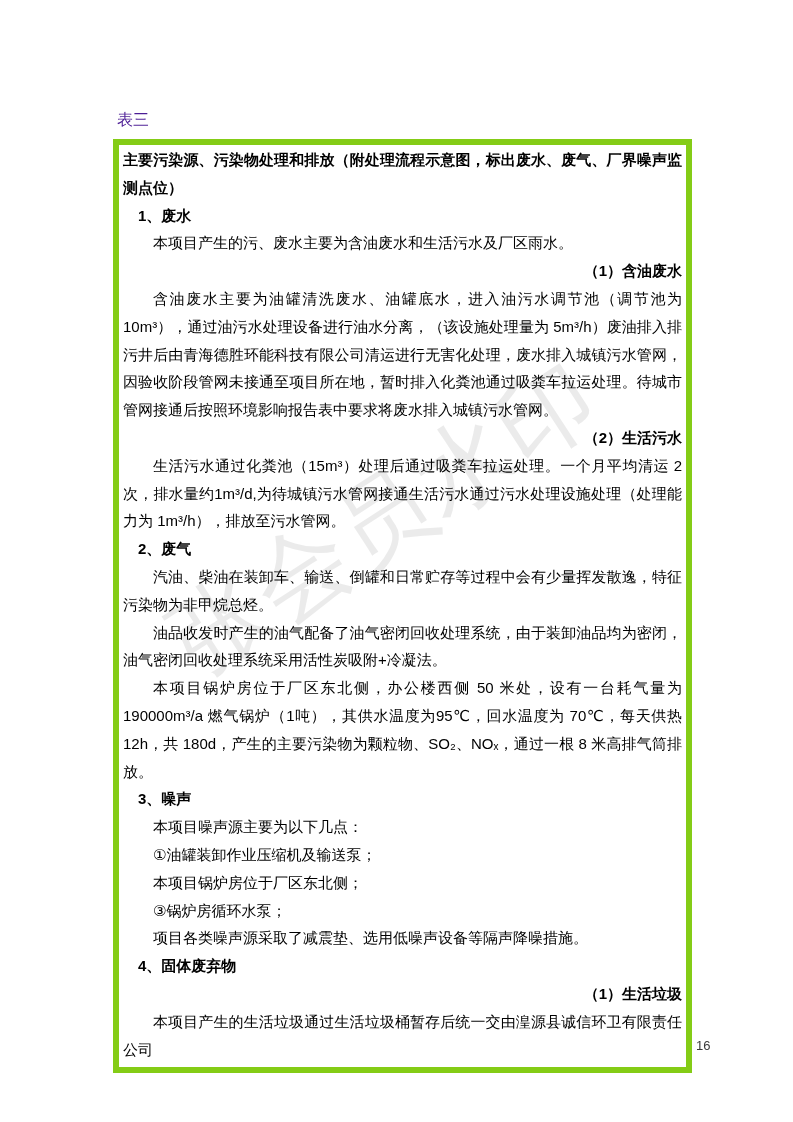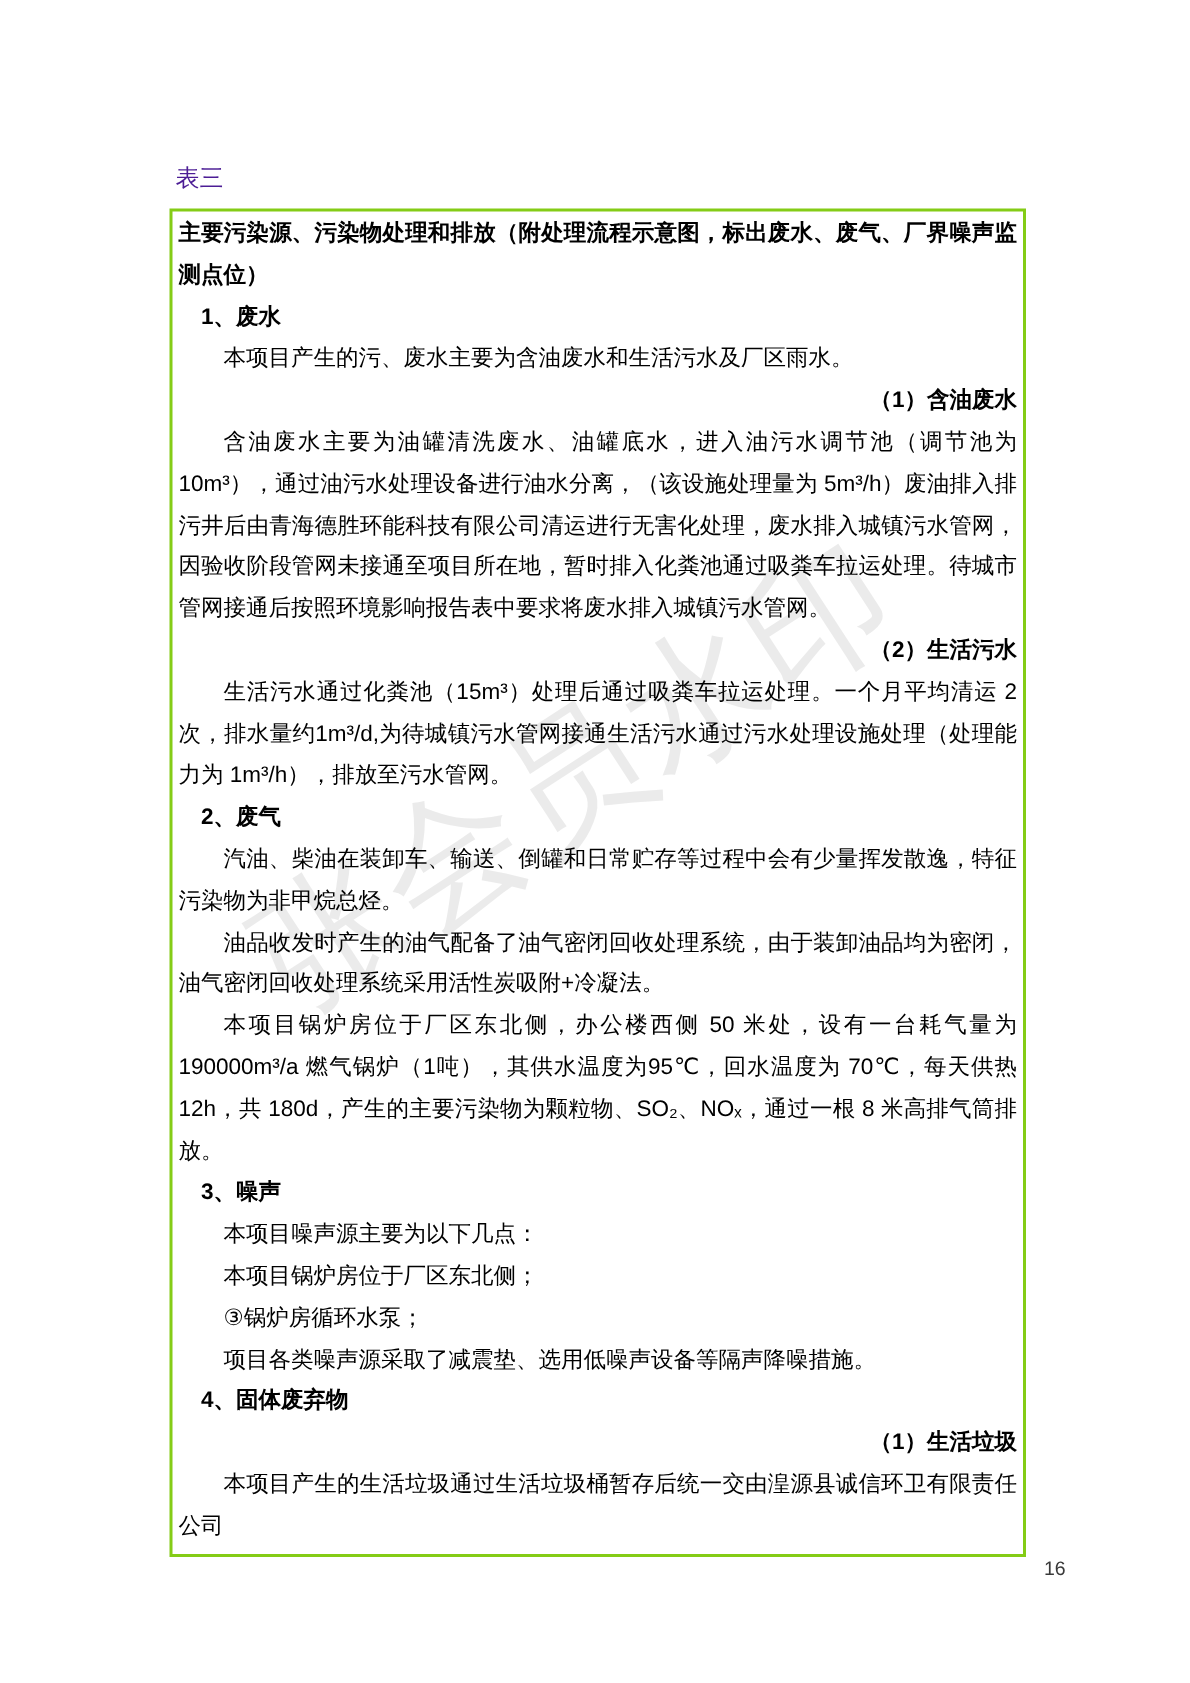--- a/index.html
+++ b/index.html
@@ -19,21 +19,21 @@
     font-size: 16px;
     line-height: 20px;
     color: #4c1d95;
   }
   .doc-table {
     position: absolute;
     left: 113px;
     top: 139px;
     width: 559px;
     min-height: 860px;
-    border: 2px solid #84cc16;
+    border: 6px solid #84cc16;
     padding: 1px 4px 4px 4px;
     background: transparent;
     box-sizing: content-box;
   }
   .blk {
     font-size: 15px;
     line-height: 27.8px;
     margin: 0;
   }
   .bh {               
@@ -100,20 +100,21 @@
     <div class="blk s2">（2）生活污水</div>
     <div class="blk para">生活污水通过化粪池（15m³）处理后通过吸粪车拉运处理。一个月平均清运 2 次，排水量约1m³/d,为待城镇污水管网接通生活污水通过污水处理设施处理（处理能力为 1m³/h），排放至污水管网。</div>
 
     <div class="blk s1">2、废气</div>
     <div class="blk para">汽油、柴油在装卸车、输送、倒罐和日常贮存等过程中会有少量挥发散逸，特征污染物为非甲烷总烃。</div>
     <div class="blk para">油品收发时产生的油气配备了油气密闭回收处理系统，由于装卸油品均为密闭，油气密闭回收处理系统采用活性炭吸附+冷凝法。</div>
     <div class="blk para">本项目锅炉房位于厂区东北侧，办公楼西侧 50 米处，设有一台耗气量为 190000m³/a 燃气锅炉（1吨），其供水温度为95℃，回水温度为 70℃，每天供热 12h，共 180d，产生的主要污染物为颗粒物、SO₂、NOₓ，通过一根 8 米高排气筒排放。</div>
 
     <div class="blk s1">3、噪声</div>
     <div class="blk para">本项目噪声源主要为以下几点：</div>
+    <div class="blk pline">①油罐装卸作业压缩机及输送泵；</div>
     <div class="blk pline">本项目锅炉房位于厂区东北侧；</div>
     <div class="blk pline">③锅炉房循环水泵；</div>
     <div class="blk para">项目各类噪声源采取了减震垫、选用低噪声设备等隔声降噪措施。</div>
 
     <div class="blk s1">4、固体废弃物</div>
     <div class="blk s2">（1）生活垃圾</div>
     <div class="blk para">本项目产生的生活垃圾通过生活垃圾桶暂存后统一交由湟源县诚信环卫有限责任公司</div>
 
   </div>
 

